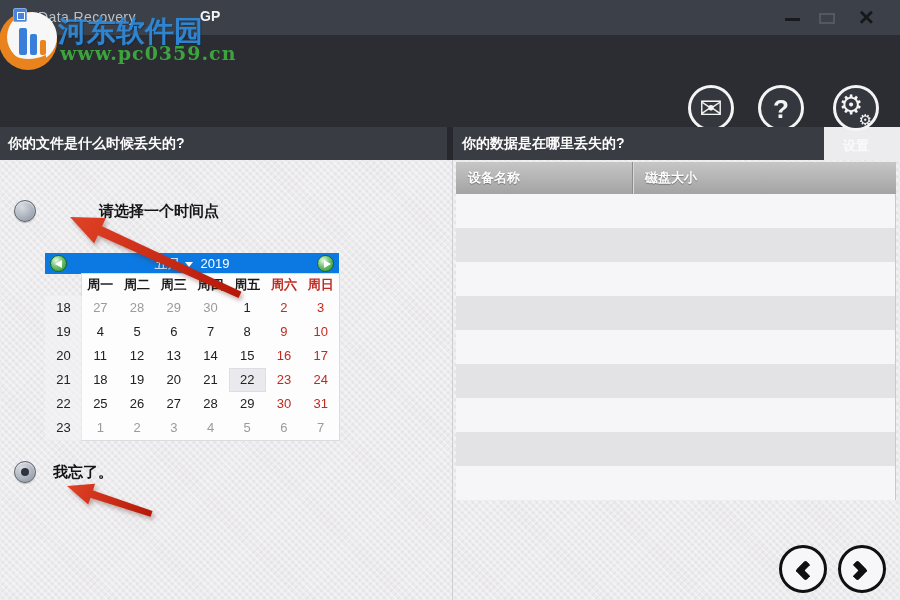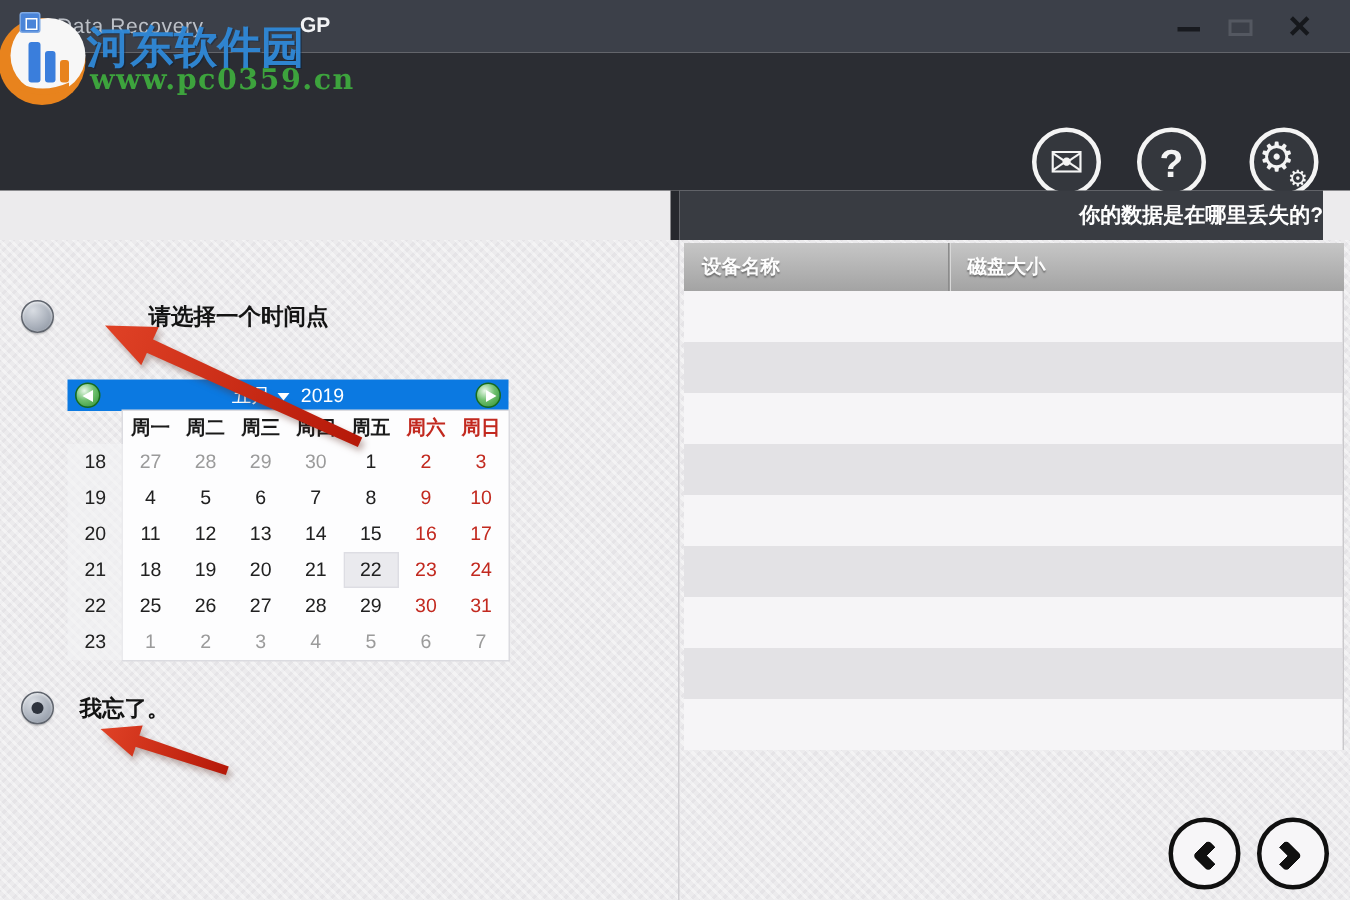--- a/index.html
+++ b/index.html
@@ -30,21 +30,21 @@
   .glyph-gear-small { position:absolute; right:4px; bottom:1px; font-size:15px; color:#f4f4f4; line-height:15px; }
 
   
   .wm-name { position:absolute; left:58px; top:12px; width:300px; font-size:29px; font-weight:bold; color:rgba(47,137,216,.95); z-index:11; letter-spacing:0px; text-shadow:1px 1px 0 rgba(0,30,60,.35); }
   .wm-url { position:absolute; left:60px; top:42px; font-size:19px; font-weight:bold; font-family:"DejaVu Serif", serif; color:#3da33d; z-index:11; letter-spacing:1px; }
   .wm-logo { position:absolute; left:-2px; top:11px; z-index:10; }
 
   
   .panel-header { position:absolute; top:127px; height:33px; background:#393c42; color:#fdfdfd; font-size:14px; font-weight:bold; line-height:33px; z-index:3; }
   .panel-header.left { left:0; width:447px; padding-left:8px; }
-  .panel-header.right { left:453px; width:429px; padding-left:9px;text-align:right; }
+  .panel-header.right { left:453px; width:371px; padding-left:9px; }
   .header-gap { position:absolute; left:447px; top:127px; width:6px; height:33px; background:#26282d; z-index:3; }
 
   
   .content { position:absolute; left:0; top:160px; width:900px; height:440px;
     background-color:#ecebed;
     background-image:repeating-linear-gradient(45deg, rgba(255,255,255,.4) 0 2px, rgba(0,0,0,0) 2px 5px),
                      repeating-linear-gradient(-45deg, rgba(216,214,219,.35) 0 2px, rgba(0,0,0,0) 2px 5px);
   }
   .v-divider { position:absolute; left:452px; top:160px; width:1px; height:440px; background:#cfced2; }
 
@@ -144,20 +144,21 @@
   <div class="wm-url">www.pc0359.cn</div>
   <svg class="wm-logo" width="62" height="62" viewBox="0 0 62 62">
     <circle cx="30" cy="30" r="29" fill="#e8831d"></circle>
     <circle cx="34" cy="26" r="25" fill="#f7f7f7"></circle>
     <rect x="21" y="17" width="8" height="27" rx="2" fill="#3a7edc"></rect>
     <rect x="32" y="23" width="7" height="21" rx="2" fill="#3a7edc"></rect>
     <rect x="42" y="29" width="6" height="15" rx="2" fill="#e8831d"></rect>
     <path d="M14 44 Q30 52 48 44 L48 48 Q30 56 14 48 Z" fill="#e8831d"></path>
   </svg>
 
+  <div class="panel-header left">你的文件是什么时候丢失的?</div>
   <div class="header-gap"></div>
   <div class="panel-header right">你的数据是在哪里丢失的?</div>
 
   <div class="content"></div>
   <div class="v-divider"></div>
 
   <div class="option option-1">
     <div class="radio"></div>
     <div class="option-label">请选择一个时间点</div>
   </div>

